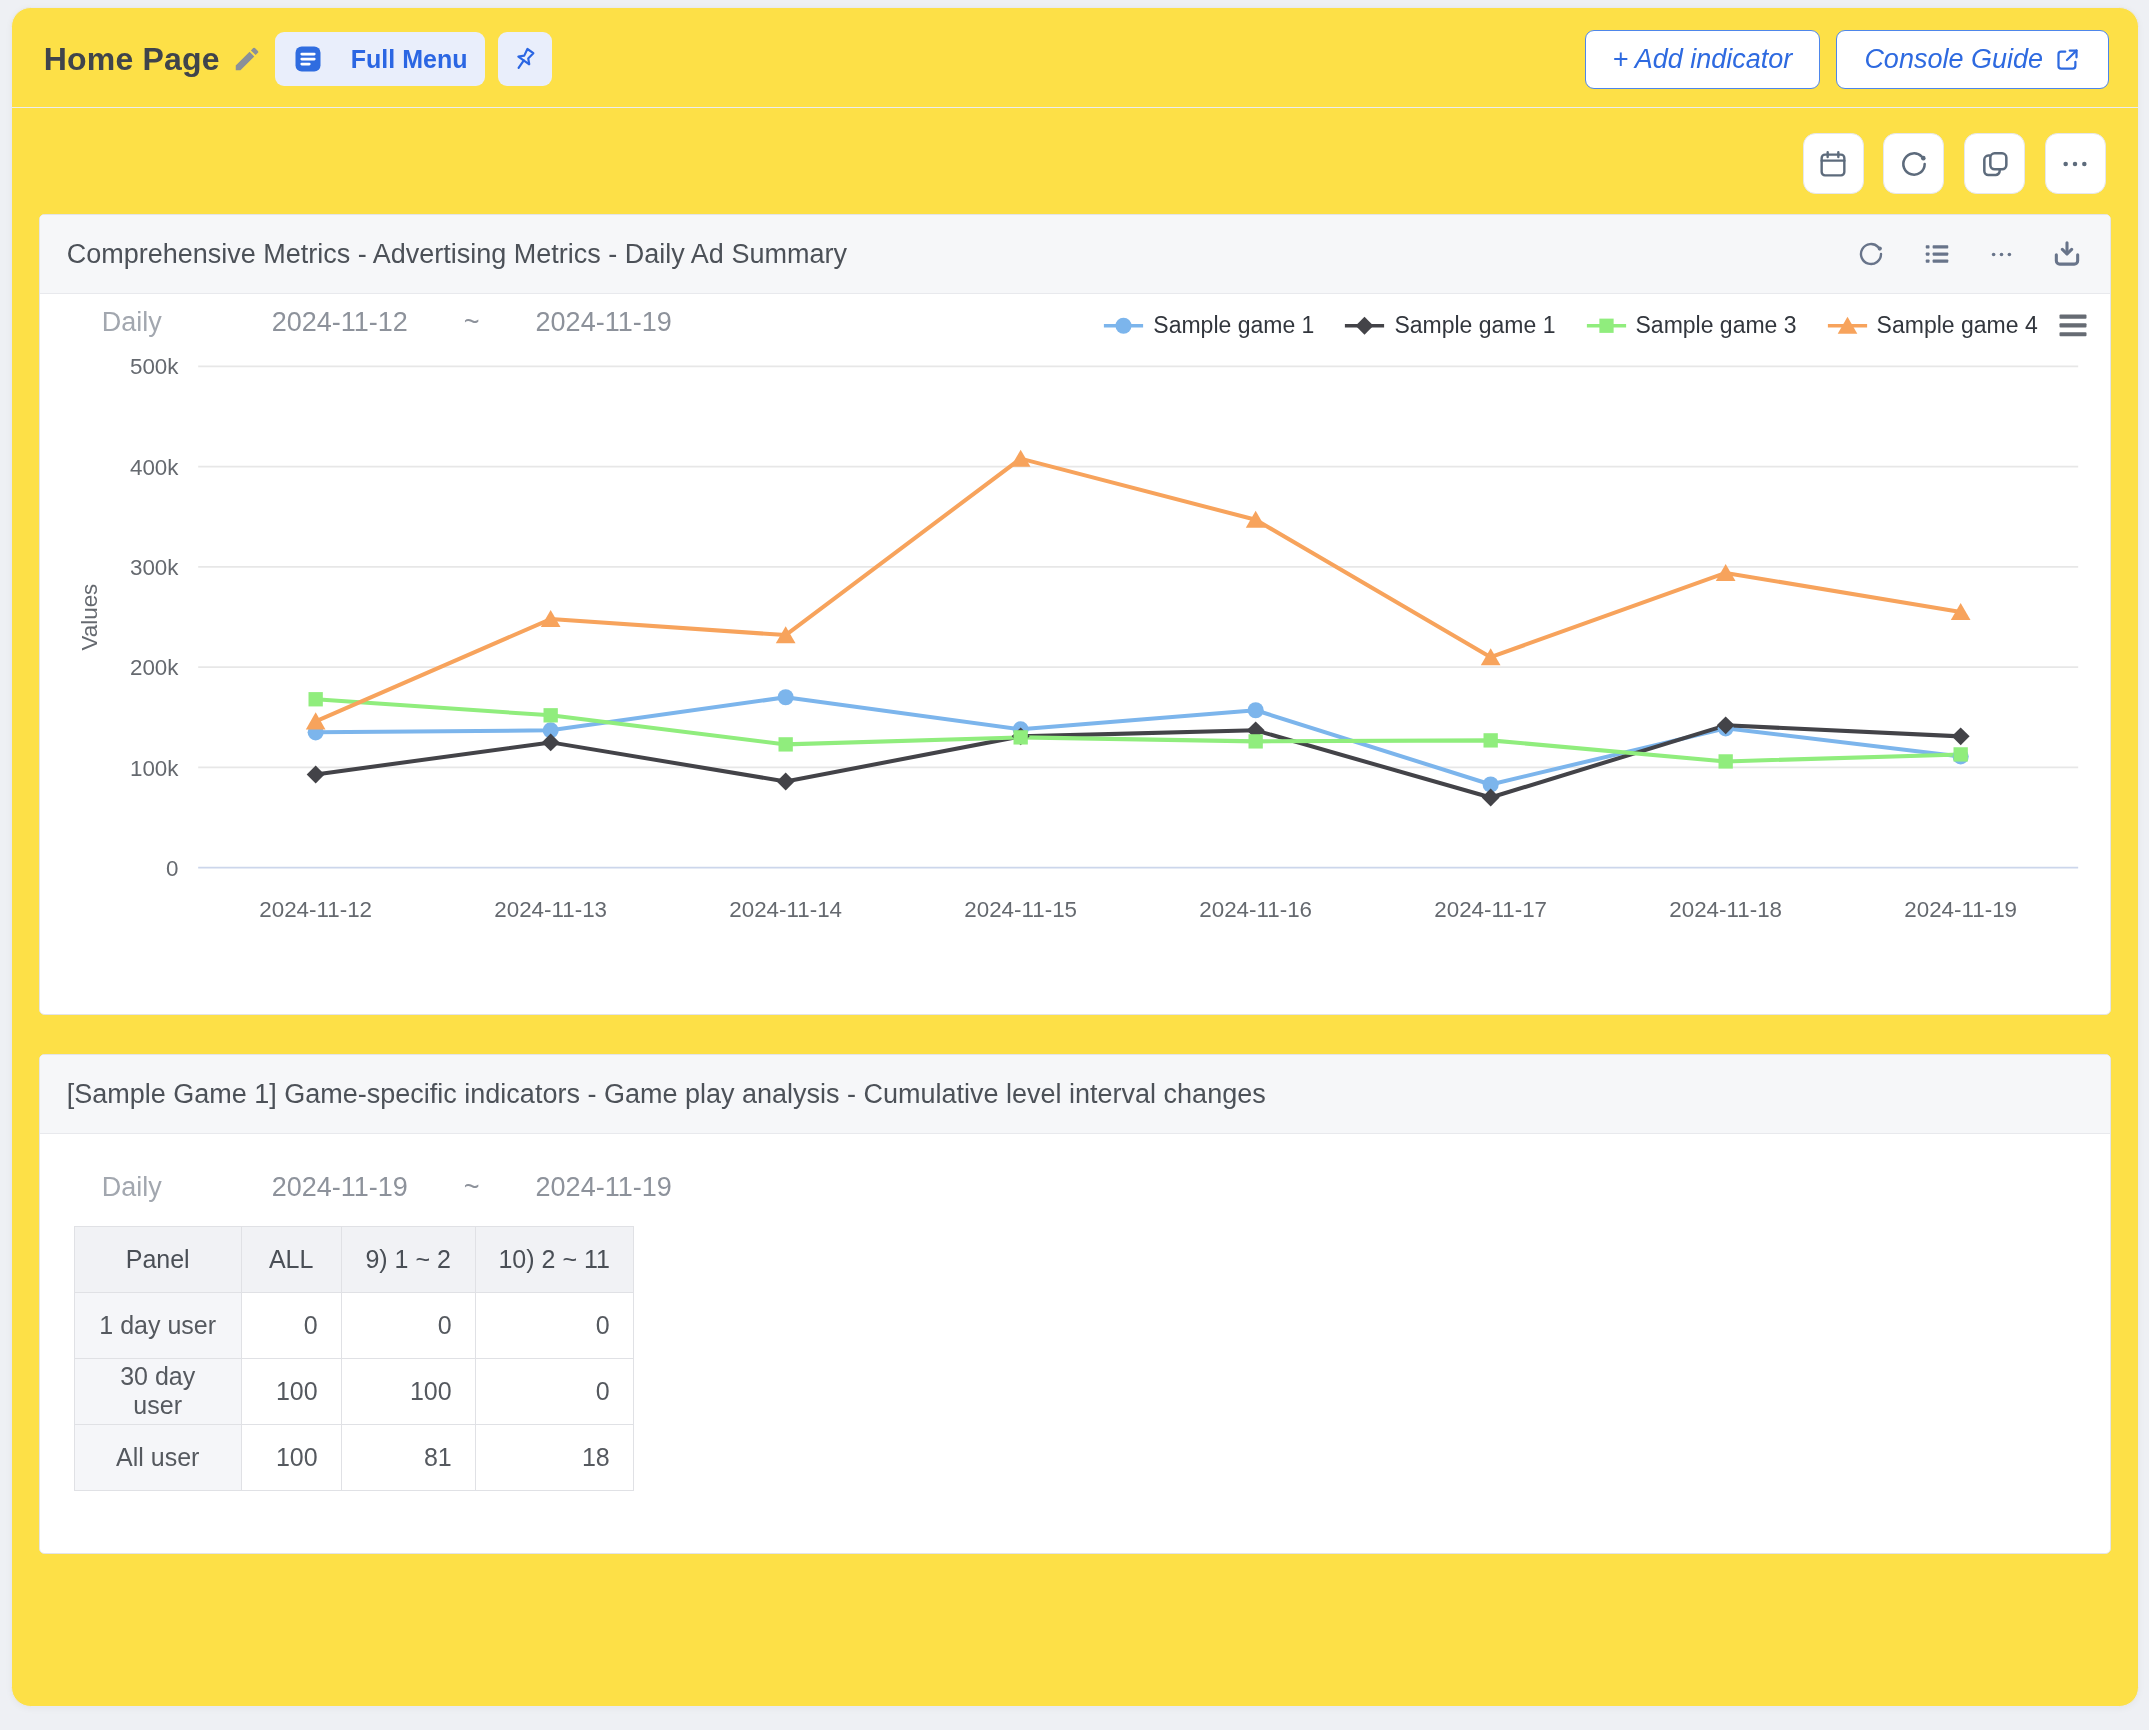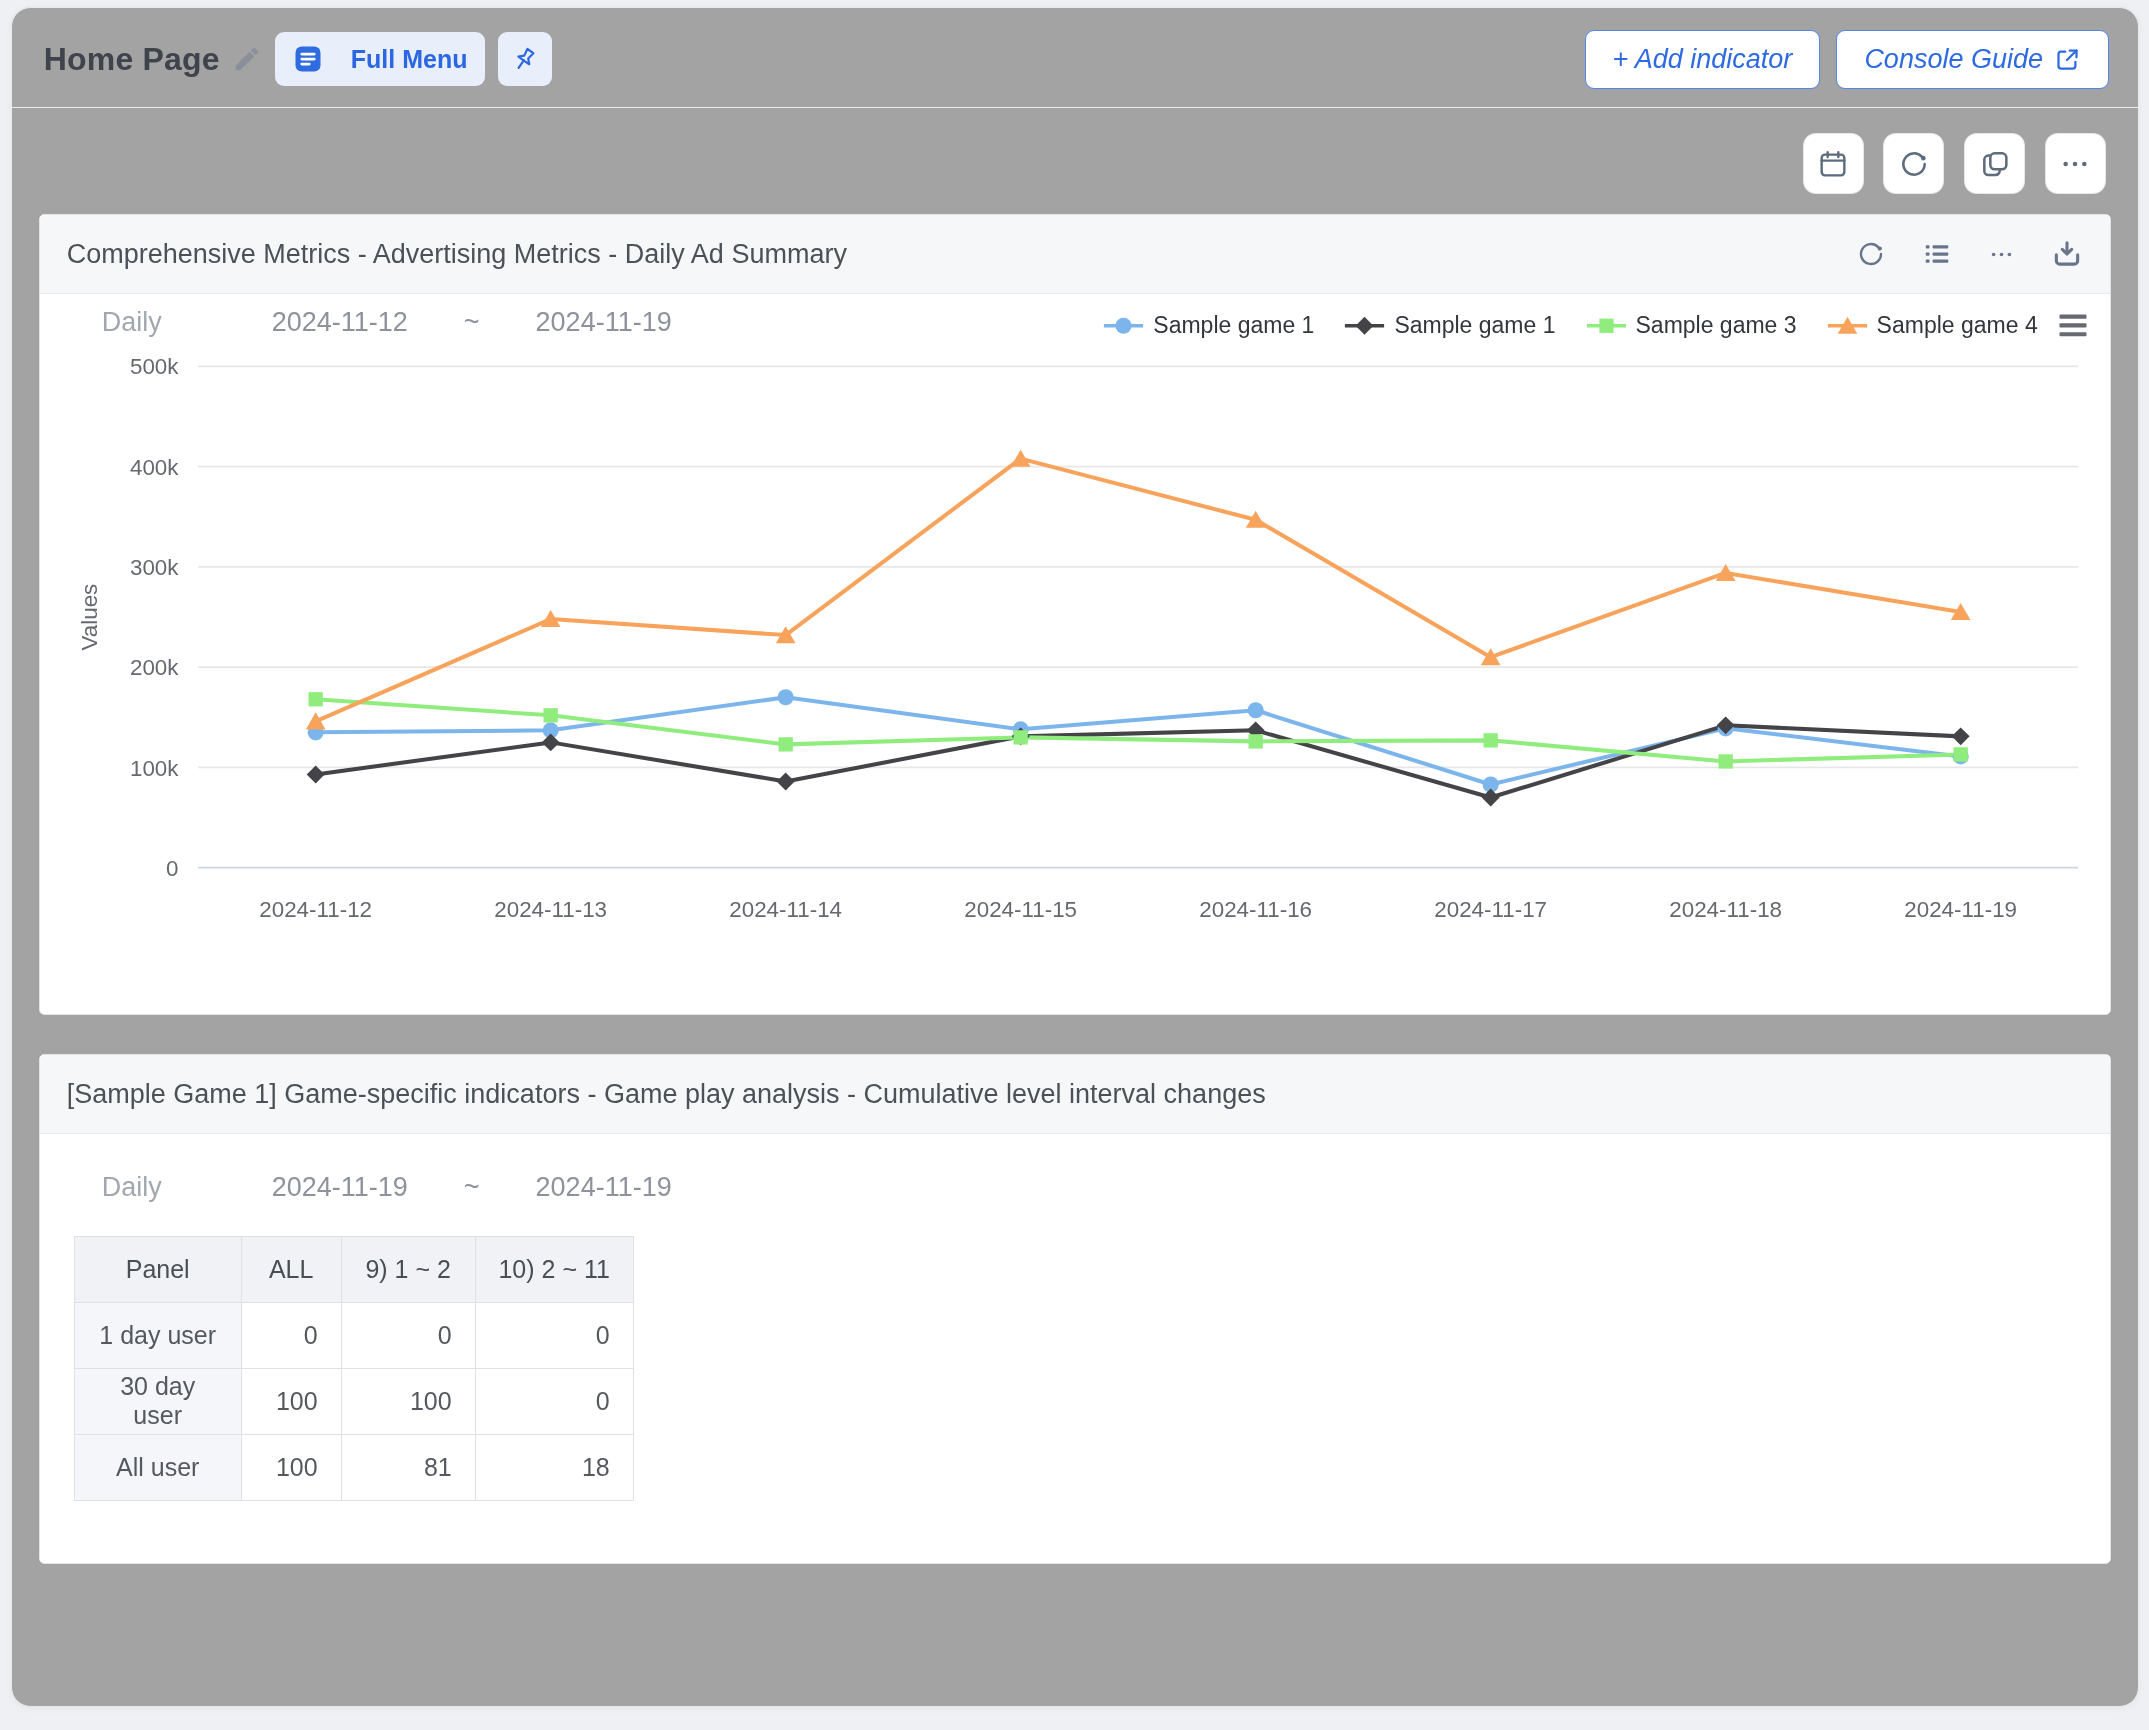--- a/index.html
+++ b/index.html
@@ -1,20 +1,20 @@
 <!DOCTYPE html>
 <html style="font-size:14.3px"><head>
 <meta charset="utf-8">
 <style>
   * { margin:0; padding:0; box-sizing:border-box; }
   html,body { width:2149px; height:1730px; background:#eef0f4; font-family:"Liberation Sans", sans-serif; overflow:hidden; }
 
   .card {
     position:absolute; left:10.7px; top:7.2px; width:2128px; height:1700px;
-    background:#a3a3a3; border:1.8px solid #e9eaee; border-radius:19.7px;
+    background:#fde047; border:1.8px solid #e9eaee; border-radius:19.7px;
     box-shadow:0 1.8px 7.2px rgba(0,0,0,.04); overflow:hidden;
   }
 
   
   .topbar { display:flex; align-items:center; justify-content:space-between; padding:21.5px 29px 18px 32px; }
   .topbar-left { display:flex; align-items:center; gap:12.5px; }
   .page-title { font-size:32px; font-weight:700; color:#3f444c; letter-spacing:0.2px; }
   .pencil-btn { border:none; background:transparent; cursor:pointer; display:flex; align-items:center; }
   .chip {
     display:flex; align-items:center; gap:28px; height:54px; padding:0 18px;
@@ -61,21 +61,21 @@
   .legend-item { display:flex; align-items:center; gap:9px; cursor:pointer; }
   .legend-item span { font-size:23px; color:#32363d; }
   .context-btn { background:none; border:none; cursor:pointer; margin-left:12.5px; display:flex; }
 
   .chart-wrap { padding:5.4px 10.7px 0; }
   .axis-label { font-size:25px; fill:#65696f; }
   .axis-title { font-size:25px; fill:#65696f; }
 
   
   .table-wrap { padding:23px 0 32px 34px; }
-  table.data { border-collapse:collapse; font-size:25px; color:#55595f;margin-top:10px; }
+  table.data { border-collapse:collapse; font-size:25px; color:#55595f; }
   table.data th, table.data td { border:1.8px solid #e0e1e5; height:66px; }
   table.data thead th { background:#f1f2f5; font-weight:500; color:#4a4f56; text-align:center; padding:0 21.5px; }
   table.data tbody th { background:#f5f6f9; font-weight:400; text-align:center; width:167px; padding:0 18px; }
   table.data td { background:#fff; text-align:right; padding:0 23px; }
   table.data td.c-all { width:100px; }
   table.data td.c-2 { width:134px; }
   table.data td.c-3 { width:158px; }
 </style>
 </head>
 <body>

